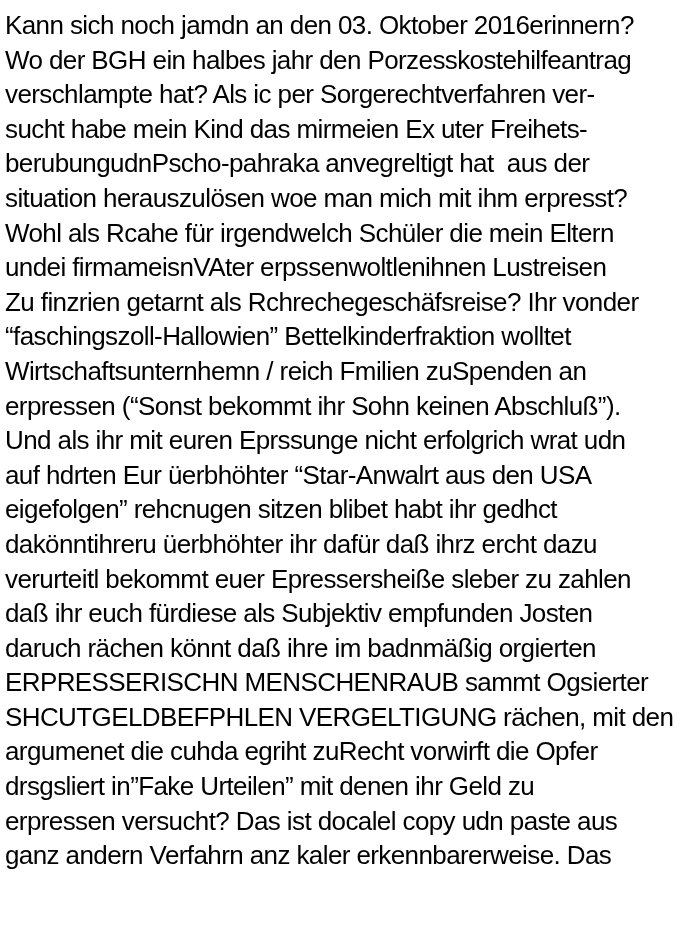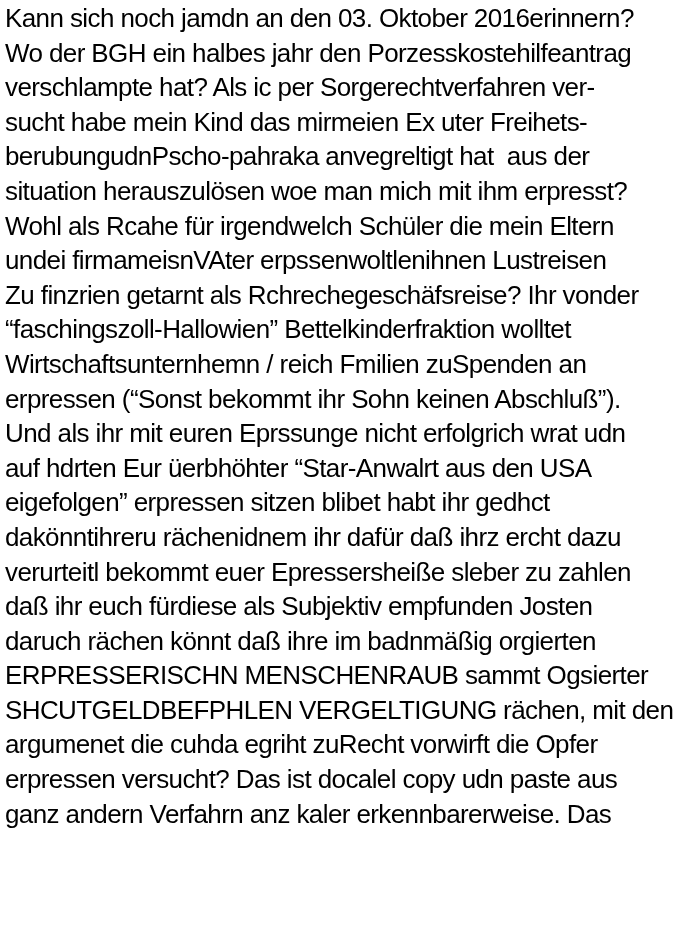--- a/index.html
+++ b/index.html
@@ -8,21 +8,21 @@
     background: #ffffff;
     width: 684px;
     height: 940px;
     overflow: hidden;
   }
   .page {
     width: 676px;
     height: 940px;
     background: #ffffff;
     box-sizing: border-box;
-    padding: 1px 2px 0 5px;
+    padding: 8px 2px 0 5px;
   }
   .text-block {
     font-family: "Liberation Sans", "DejaVu Sans", sans-serif;
     font-size: 26px;
     line-height: 34.6px;
     color: #000000;
     letter-spacing: -0.6px;
     font-weight: 400;
   }
   .text-line {
@@ -42,24 +42,25 @@
       <div class="text-line">berubungudnPscho-pahraka anvegreltigt hat  aus der</div>
       <div class="text-line">situation herauszulösen woe man mich mit ihm erpresst?</div>
       <div class="text-line">Wohl als Rcahe für irgendwelch Schüler die mein Eltern</div>
       <div class="text-line">undei firmameisnVAter erpssenwoltlenihnen Lustreisen</div>
       <div class="text-line">Zu finzrien getarnt als Rchrechegeschäfsreise? Ihr vonder</div>
       <div class="text-line">“faschingszoll-Hallowien” Bettelkinderfraktion wolltet</div>
       <div class="text-line">Wirtschaftsunternhemn / reich Fmilien zuSpenden an</div>
       <div class="text-line">erpressen (“Sonst bekommt ihr Sohn keinen Abschluß”).</div>
       <div class="text-line">Und als ihr mit euren Eprssunge nicht erfolgrich wrat udn</div>
       <div class="text-line">auf hdrten Eur üerbhöhter “Star-Anwalrt aus den USA</div>
-      <div class="text-line">eigefolgen” erpressen sitzen blibet habt ihr gedhct</div>
-      <div class="text-line">dakönntihreru rächenidnem ihr dafür daß ihrz ercht dazu</div>
+      <div class="text-line">eigefolgen” rehcnugen sitzen blibet habt ihr gedhct</div>
+      <div class="text-line">dakönntihreru üerbhöhter ihr dafür daß ihrz ercht dazu</div>
       <div class="text-line">verurteitl bekommt euer Epressersheiße sleber zu zahlen</div>
       <div class="text-line">daß ihr euch fürdiese als Subjektiv empfunden Josten</div>
       <div class="text-line">daruch rächen könnt daß ihre im badnmäßig orgierten</div>
       <div class="text-line">ERPRESSERISCHN MENSCHENRAUB sammt Ogsierter</div>
       <div class="text-line">SHCUTGELDBEFPHLEN VERGELTIGUNG rächen, mit den</div>
       <div class="text-line">argumenet die cuhda egriht zuRecht vorwirft die Opfer</div>
+      <div class="text-line">drsgsliert in”Fake Urteilen” mit denen ihr Geld zu</div>
       <div class="text-line">erpressen versucht? Das ist docalel copy udn paste aus</div>
       <div class="text-line">ganz andern Verfahrn anz kaler erkennbarerweise. Das</div>
     </div>
 </main>
 
 </body></html>

